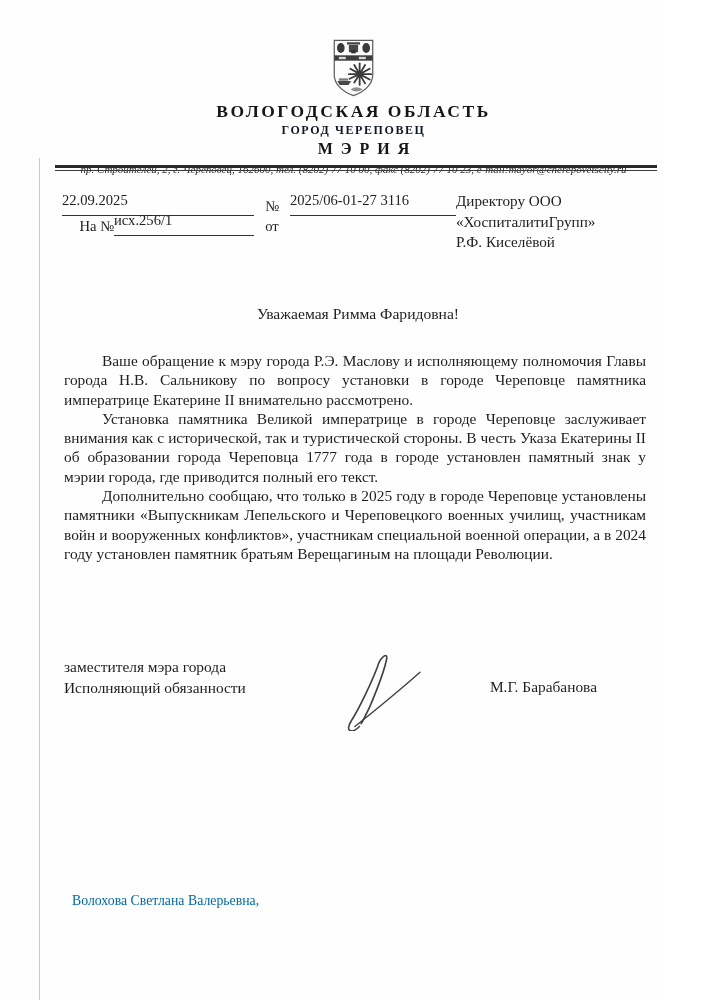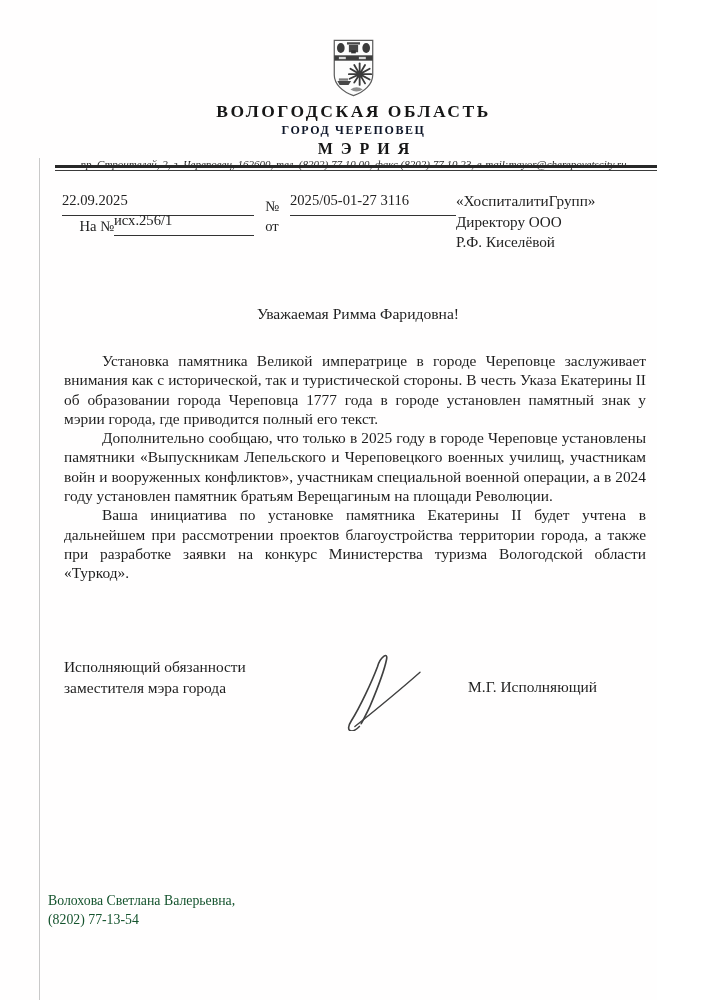--- a/index.html
+++ b/index.html
@@ -15,42 +15,42 @@
   .scan-edge{
     position:absolute;left:39px;top:158px;width:1px;height:842px;
     background:#bcbcbc;opacity:.8;
   }
   
   .letterhead{position:absolute;left:0;top:38px;width:707px;text-align:center;}
   .emblem{display:block;margin:0 auto;}
   .h-region{margin-top:3px;font-weight:bold;font-size:17.5px;letter-spacing:2.5px;color:#161616;}
   .h-city{font-weight:bold;font-size:12px;letter-spacing:1.6px;margin-top:1px;color:#0f172a;}
   .h-org{font-weight:bold;font-size:16px;letter-spacing:8px;margin-top:2px;color:#161616;padding-left:28px;}
-  .h-contact{font-style:italic;font-size:11px;color:#2a2a2a;}
+  .h-contact{font-style:italic;font-size:11px;margin-top:5px;color:#2a2a2a;}
   .rule-thick{position:absolute;left:55px;top:165px;width:608px;height:3px;background:#282828;}
   .rule-thin{position:absolute;left:55px;top:170px;width:608px;height:1px;background:#3a3a3a;}
   
   .ref{position:absolute;left:62px;top:196px;width:394px;font-size:14.6px;color:#222;}
   .ref-row{display:flex;align-items:flex-end;height:20px;}
   .ref-cell{text-align:left;border-bottom:1px solid #333;padding-bottom:6px;}
   .ref-label{text-align:center;padding-bottom:1px;}
   .w-a{width:192px;} .w-lbl{width:36px;} .w-b{width:166px;}
   .w-na{width:52px;text-align:right;} .w-a2{width:140px;}
   
   .addressee{position:absolute;left:456px;top:191px;width:210px;font-size:15.2px;line-height:20.5px;color:#222;}
   
   .salutation{position:absolute;left:68px;top:305px;width:580px;text-align:center;font-size:15.6px;color:#1e1e1e;}
   .body-text{position:absolute;left:64px;top:351px;width:582px;font-size:15.4px;line-height:19.3px;text-align:justify;color:#1e1e1e;}
   .body-text p{margin:0;text-indent:38px;}
   
   .sig-position{position:absolute;left:64px;top:657px;font-size:15.4px;line-height:20.5px;color:#1e1e1e;}
   .sig-name{position:absolute;right:60px;top:678px;font-size:15.4px;color:#1e1e1e;}
   .sig-mark{position:absolute;left:332px;top:645px;}
   
-  .executor{position:absolute;left:48px;top:892px;font-size:13.8px;line-height:18.5px;color:#14532d;}
+  .executor{position:absolute;left:72px;top:892px;font-size:13.8px;line-height:18.5px;color:#0369a1;}
 </style>
 </head>
 <body>
 
 <div class="page">
 
   <div class="scan-edge"></div>
 
   <header class="letterhead">
     <svg class="emblem" viewBox="0 0 60 78" width="47" height="60" aria-hidden="true">
@@ -91,53 +91,52 @@
     <div class="h-org">МЭРИЯ</div>
     <div class="h-contact">пр. Строителей, 2, г. Череповец, 162600, тел. (8202) 77 10 00, факс (8202) 77 10 23, e-mail:mayor@cherepovetscity.ru</div>
   </header>
   <div class="rule-thick"></div>
   <div class="rule-thin"></div>
 
   <div class="ref">
     <div class="ref-row">
       <span class="ref-cell w-a">22.09.2025</span>
       <span class="ref-label w-lbl">№</span>
-      <span class="ref-cell w-b">2025/05-01-27 3116</span>
+      <span class="ref-cell w-b">2025/06-01-27 3116</span>
     </div>
     <div class="ref-row">
       <span class="ref-label w-na">На №</span>
       <span class="ref-cell w-a2">исх.256/1</span>
       <span class="ref-label w-lbl">от</span>
     </div>
   </div>
 
   <div class="addressee">
+    <div>Директору ООО</div>
     <div>«ХоспиталитиГрупп»</div>
-    <div>Директору ООО</div>
     <div>Р.Ф. Киселёвой</div>
   </div>
 
   <div class="salutation">Уважаемая Римма Фаридовна!</div>
 
   <div class="body-text">
+    <p>Ваше обращение к мэру города Р.Э. Маслову и исполняющему полномочия Главы города Н.В. Сальникову по вопросу установки в городе Череповце памятника императрице Екатерине II внимательно рассмотрено.</p>
     <p>Установка памятника Великой императрице в городе Череповце заслуживает внимания как с исторической, так и туристической стороны. В честь Указа Екатерины II об образовании города Череповца 1777 года в городе установлен памятный знак у мэрии города, где приводится полный его текст.</p>
     <p>Дополнительно сообщаю, что только в 2025 году в городе Череповце установлены памятники «Выпускникам Лепельского и Череповецкого военных училищ, участникам войн и вооруженных конфликтов», участникам специальной военной операции, а в 2024 году установлен памятник братьям Верещагиным на площади Революции.</p>
-    <p>Ваша инициатива по установке памятника Екатерины II будет учтена в дальнейшем при рассмотрении проектов благоустройства территории города, а также при разработке заявки на конкурс Министерства туризма Вологодской области «Туркод».</p>
   </div>
 
   <div class="sig-position">
+    <div>заместителя мэра города</div>
     <div>Исполняющий обязанности</div>
-    <div>заместителя мэра города</div>
   </div>
 
   <svg class="sig-mark" viewBox="0 0 110 95" width="100" height="86" aria-hidden="true">
     <path d="M30 90 C21 99 14 95 21 84 C31 68 44 40 50 24 C53 13 62 7 60 16 C58 26 50 48 42 67 C39 74 35 81 32 87" fill="none" stroke="#404040" stroke-width="1.8" stroke-linecap="round"></path>
     <path d="M97 30 C80 45 45 74 25 90" fill="none" stroke="#404040" stroke-width="1.5" stroke-linecap="round"></path>
   </svg>
 
-  <div class="sig-name">М.Г. Исполняющий</div>
+  <div class="sig-name">М.Г. Барабанова</div>
 
   <div class="executor">
     <div>Волохова Светлана Валерьевна,</div>
-    <div>(8202) 77-13-54</div>
   </div>
 
 </div>
 
 </body></html>

